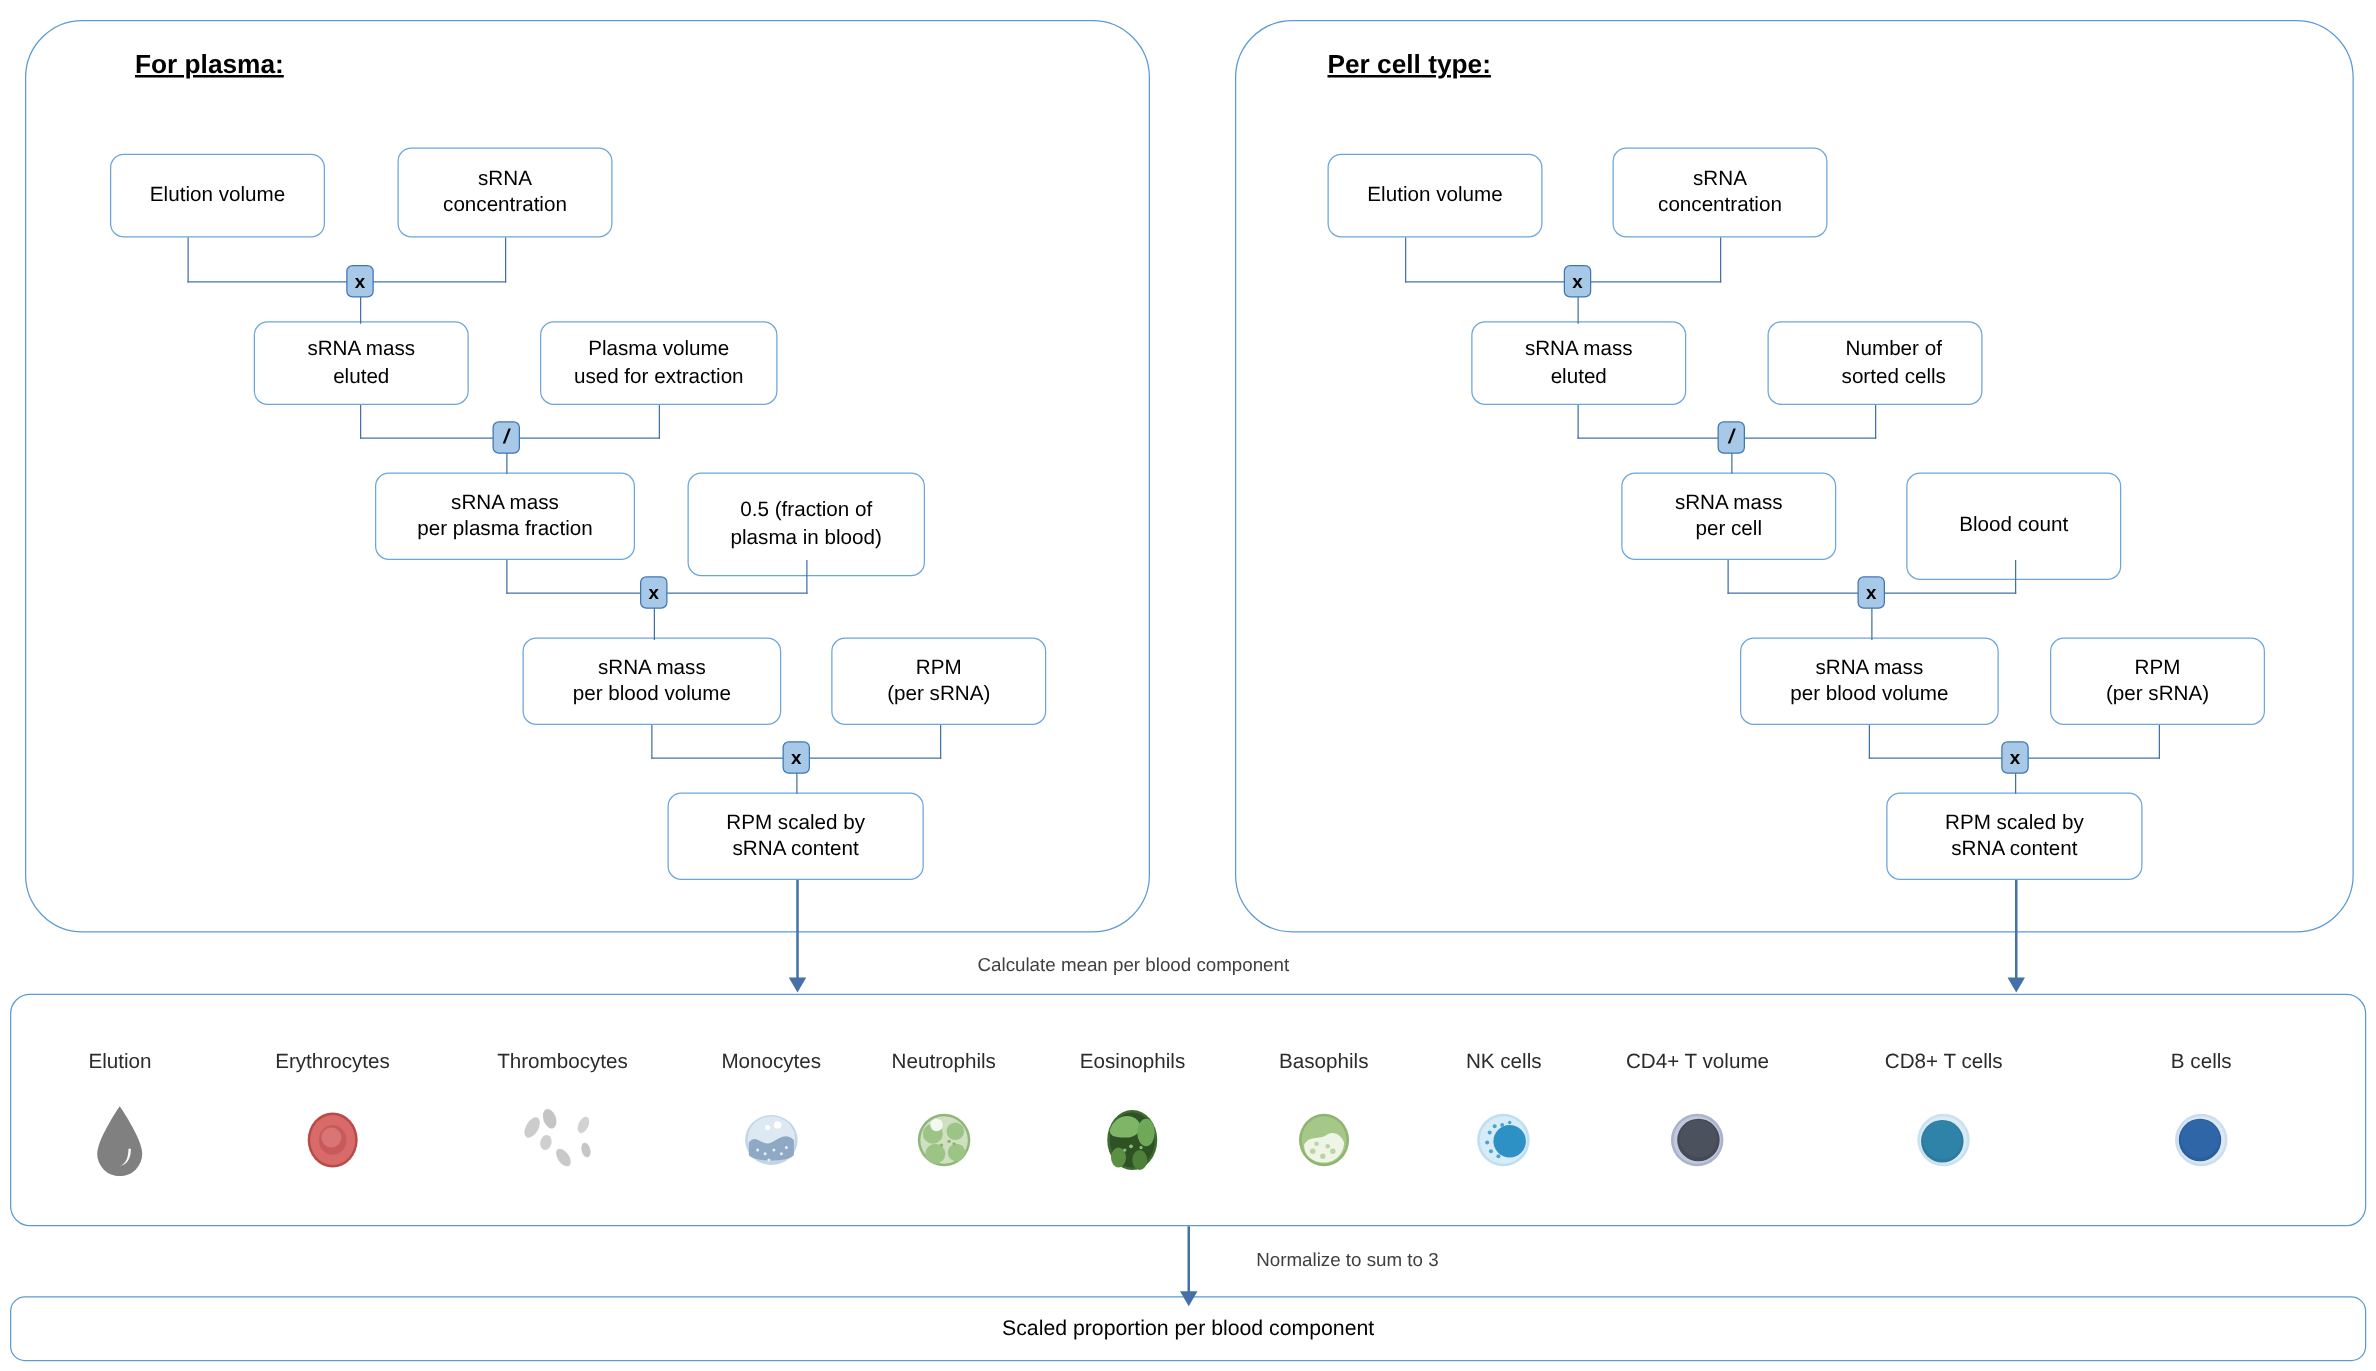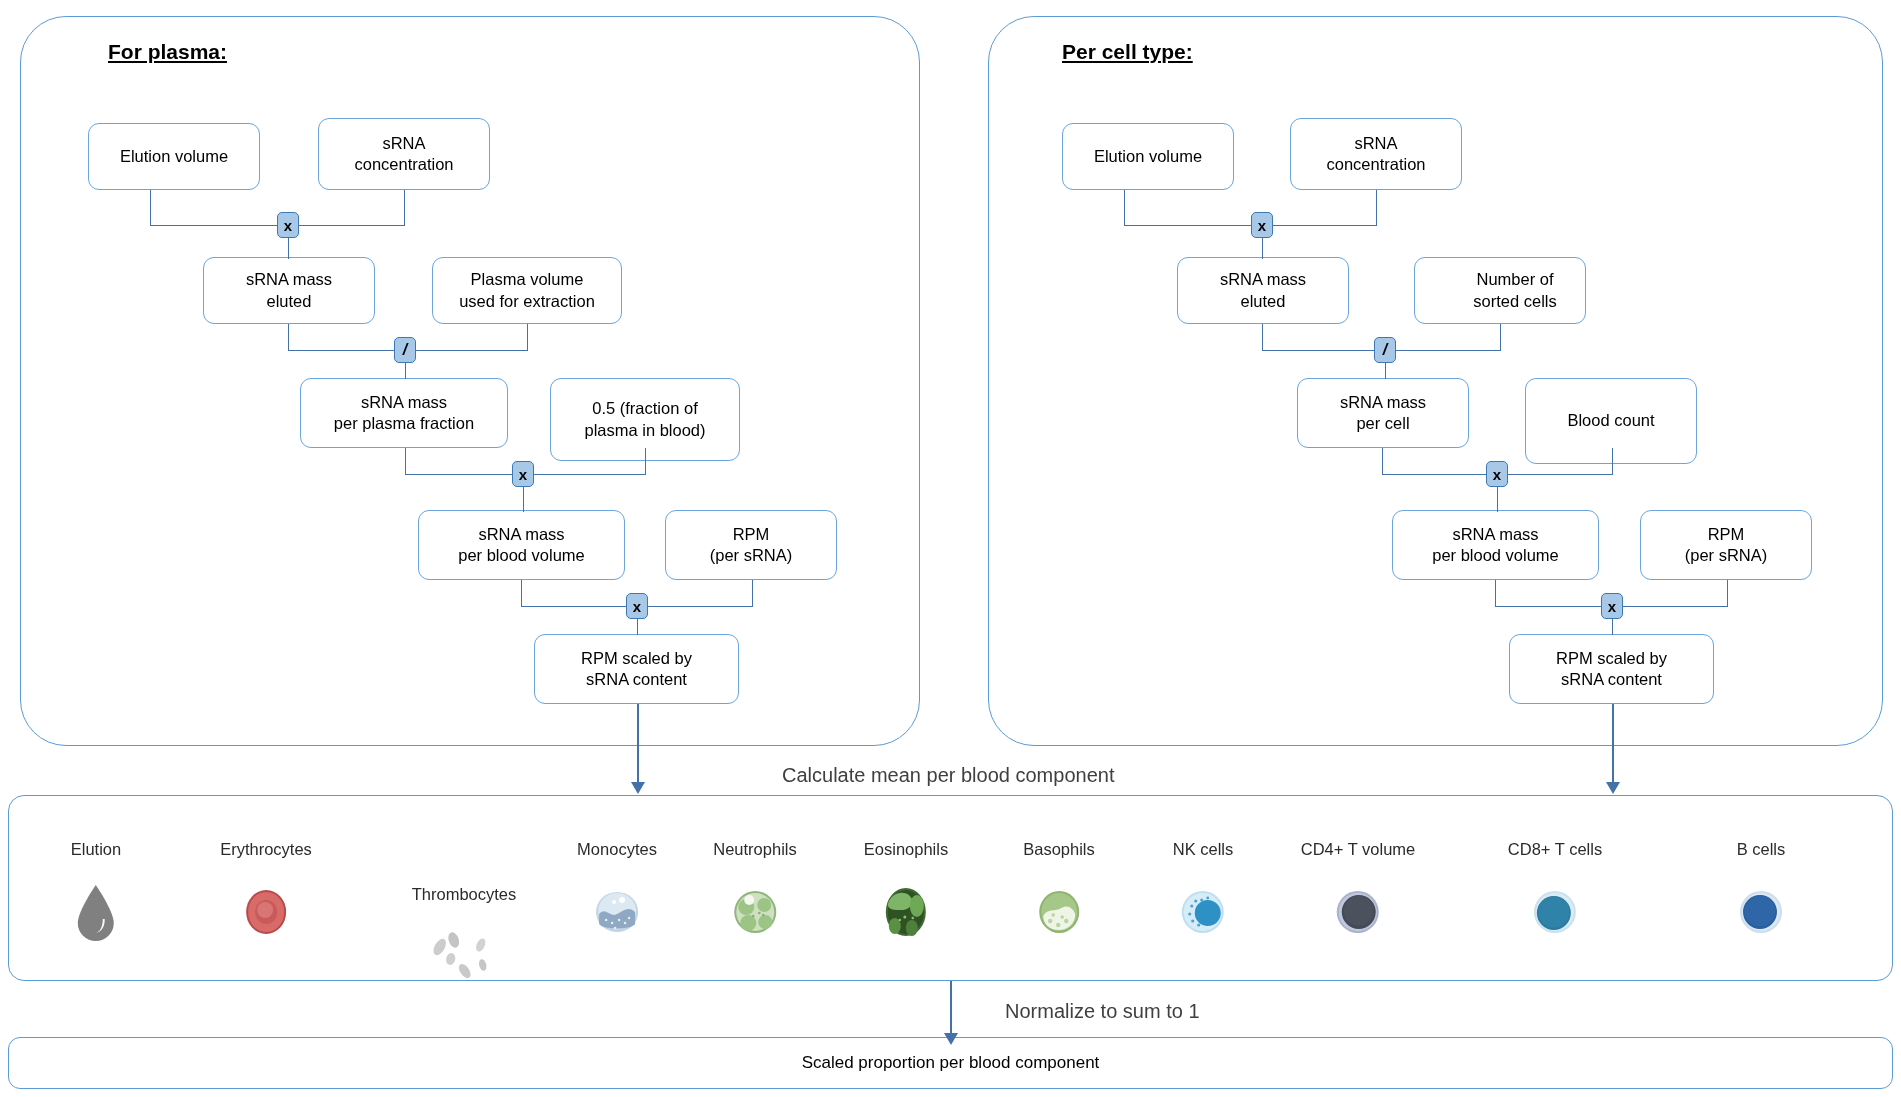--- a/index.html
+++ b/index.html
@@ -100,21 +100,21 @@
     position: absolute;
     left: -6px;
     width: 0; height: 0;
     border-left: 7px solid transparent;
     border-right: 7px solid transparent;
     border-top: 12px solid #4472a8;
   }
 
   .edge-label {
     position: absolute;
-    font-size: 20px;
+    font-size: 15px;
     color: #3f3f3f;
     white-space: nowrap;
   }
 
   
   .strip {
     position: absolute;
     border: 1.5px solid #5b9bd5;
     border-radius: 16px;
     background: #ffffff;
@@ -342,21 +342,21 @@
     <div class="comp-icon">
       <svg width="52" height="52" viewBox="0 0 52 52">
         <ellipse cx="26" cy="26" rx="20" ry="22" fill="#b94a4a"></ellipse>
         <ellipse cx="26" cy="26" rx="18" ry="20" fill="#d96a6a"></ellipse>
         <ellipse cx="26" cy="26" rx="11" ry="12" fill="#c85a5a"></ellipse>
         <ellipse cx="25" cy="24" rx="8" ry="8" fill="#d97575"></ellipse>
       </svg>
     </div>
   </div>
 
-  <div class="comp" style="left:464px; top:840px;margin-top:45px;">
+  <div class="comp" style="left:450px; top:840px;">
     <div class="comp-label">Thrombocytes</div>
     <div class="comp-icon">
       <svg width="76" height="56" viewBox="0 0 76 56">
         <ellipse cx="14" cy="18" rx="5" ry="9" fill="#cccccc" transform="rotate(30 14 18)"></ellipse>
         <ellipse cx="28" cy="11" rx="5" ry="8" fill="#c4c4c4" transform="rotate(-20 28 11)"></ellipse>
         <ellipse cx="25" cy="30" rx="4.5" ry="6" fill="#cfcfcf" transform="rotate(15 25 30)"></ellipse>
         <ellipse cx="39" cy="42" rx="4.5" ry="8" fill="#c9c9c9" transform="rotate(-35 39 42)"></ellipse>
         <ellipse cx="55" cy="16" rx="4" ry="7" fill="#d2d2d2" transform="rotate(25 55 16)"></ellipse>
         <ellipse cx="57" cy="36" rx="3.5" ry="6" fill="#c6c6c6" transform="rotate(-15 57 36)"></ellipse>
       </svg>
@@ -484,19 +484,19 @@
         <circle cx="25" cy="26" r="17" fill="#2a5f9e"></circle>
         <circle cx="25" cy="25" r="15.5" fill="#2e66a8"></circle>
       </svg>
     </div>
   </div>
 
   <div class="arrow" style="left:950px; top:981px; height:64px; width:2px;">
     <div class="shaft" style="height:55px;"></div>
     <div class="head" style="top:52px;"></div>
   </div>
-  <div class="edge-label" style="left:1005px; top:1000px;">Normalize to sum to 1</div>
+  <div class="edge-label" style="left:1005px; top:1000px;">Normalize to sum to 3</div>
 
   <div class="final-box" style="left:8px; top:1037px; width:1885px; height:52px;">
     <span>Scaled proportion per blood component</span>
   </div>
 
 </div>
 
 </body></html>

